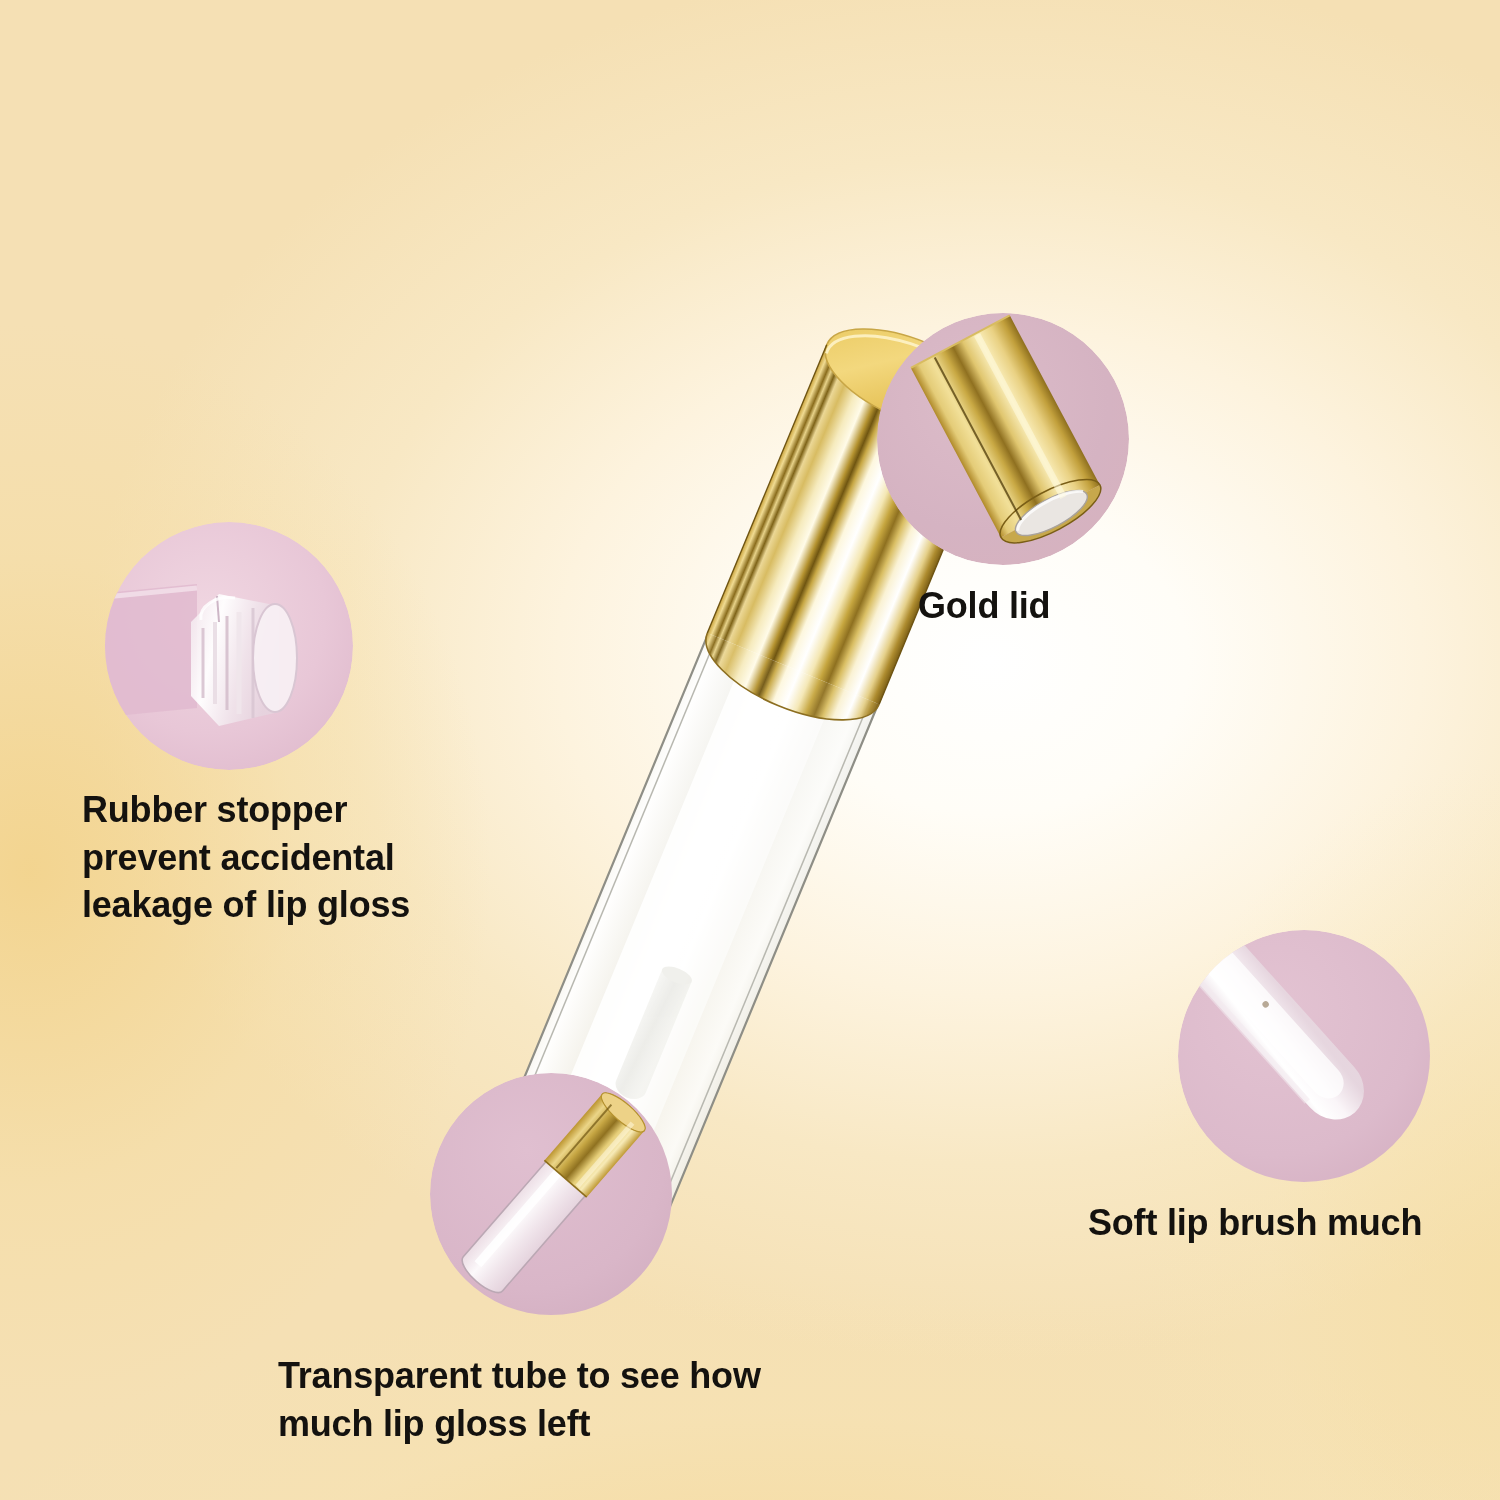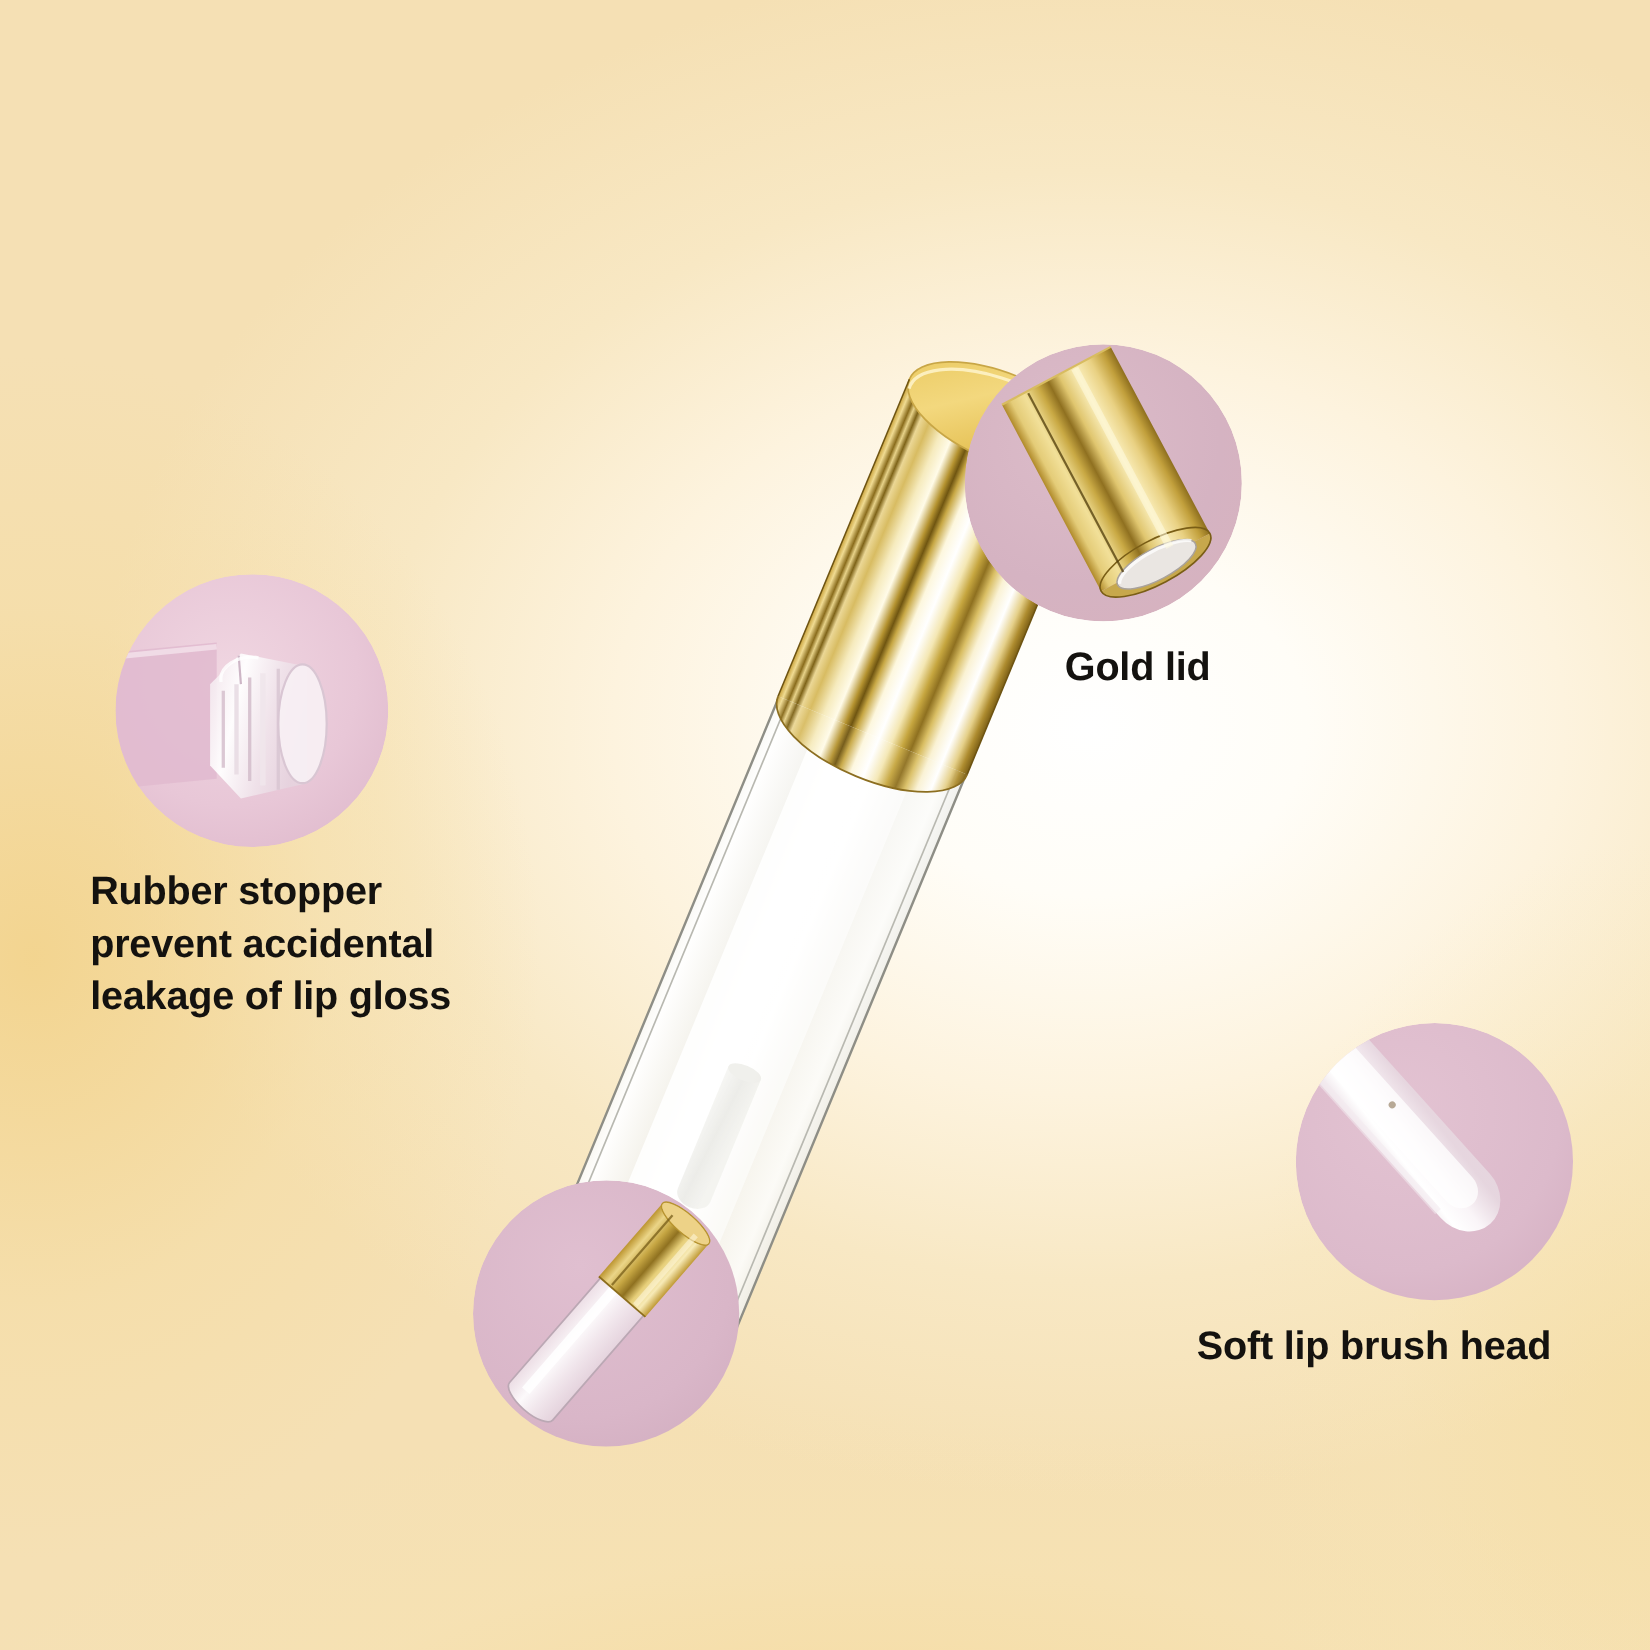--- a/index.html
+++ b/index.html
@@ -280,21 +280,21 @@
         <ellipse cx="134" cy="214" rx="40" ry="14" fill="#EAE6E2"></ellipse>
         <ellipse cx="134" cy="214" rx="40" ry="14" fill="none" stroke="#A9A29C" stroke-width="1.4"></ellipse>
         <path d="M 96 214 A 40 14 0 0 1 172 210" fill="none" stroke="#FFFFFF" stroke-width="3" opacity="0.75"></path>
 
         <path d="M 104 22 L 104 206" stroke="#4E3A08" stroke-width="2" opacity="0.75" fill="none"></path>
         <path d="M 152 22 L 152 206" stroke="#FFFBE2" stroke-width="7" opacity="0.55" fill="none"></path>
         <path d="M 78 20 L 190 20" stroke="#D8BC60" stroke-width="2" fill="none"></path>
       </g>
     </svg>
   </div>
-  <div class="label" style="left:968px; top:582px; width:320px;">Gold lid</div>
+  <div class="label" style="left:918px; top:582px; width:320px;">Gold lid</div>
 
   <div class="callout" style="left:430px; top:1073px; width:243px; height:243px;">
     <svg class="art" viewBox="0 0 243 243">
       <defs>
         <radialGradient id="pinkC" cx="0.40" cy="0.32" r="0.82">
           <stop offset="0" stop-color="#E0BFD0"></stop>
           <stop offset="0.7" stop-color="#D9B6C8"></stop>
           <stop offset="1" stop-color="#D2AEC0"></stop>
         </radialGradient>
         <linearGradient id="miniGold" x1="0" y1="0" x2="1" y2="0">
@@ -322,20 +322,22 @@
 
         <path d="M 94 12 L 94 100 L 150 100 L 150 12 Z" fill="url(#miniGold)"></path>
         <ellipse cx="122" cy="12" rx="28" ry="9" fill="#EED徽"></ellipse>
         <ellipse cx="122" cy="12" rx="28" ry="9" fill="#EDD287" stroke="#B89430" stroke-width="1.2"></ellipse>
         <path d="M 94 100 L 150 100" stroke="#8C6D1C" stroke-width="1.6" fill="none"></path>
         <path d="M 108 14 L 108 98" stroke="#6F5512" stroke-width="2" opacity="0.7" fill="none"></path>
         <path d="M 136 14 L 136 98" stroke="#FFF8DC" stroke-width="5" opacity="0.55" fill="none"></path>
       </g>
     </svg>
   </div>
+  <div class="label" style="left:278px; top:1352px; width:640px;">Transparent tube to see how
+much lip gloss left</div>
 
   <div class="callout" style="left:1178px; top:930px; width:253px; height:253px;">
     <svg class="art" viewBox="0 0 253 253">
       <defs>
         <radialGradient id="pinkD" cx="0.38" cy="0.32" r="0.82">
           <stop offset="0" stop-color="#E3C3D2"></stop>
           <stop offset="0.7" stop-color="#DCBACB"></stop>
           <stop offset="1" stop-color="#D5B0C2"></stop>
         </radialGradient>
         <linearGradient id="brushGrad" x1="0" y1="0" x2="1" y2="0.25">
@@ -350,15 +352,15 @@
 
         <path d="M 96 -30 L 96 168 A 30 34 0 0 0 156 168 L 156 -30 Z" fill="url(#brushGrad)"></path>
         <path d="M 110 -26 L 110 160 A 16 18 0 0 0 142 160 L 142 -26 Z" fill="#FFFFFF" opacity="0.75"></path>
 
         <circle cx="132" cy="62" r="3.2" fill="#A08E74" opacity="0.75"></circle>
 
         <path d="M 98 -20 L 98 162" stroke="#F3E9EE" stroke-width="7" opacity="0.55" fill="none"></path>
       </g>
     </svg>
   </div>
-  <div class="label" style="left:1088px; top:1199px; width:400px;">Soft lip brush head</div>
+  <div class="label" style="left:1088px; top:1199px; width:400px;">Soft lip brush much</div>
 
 </div>
 
 </body></html>

